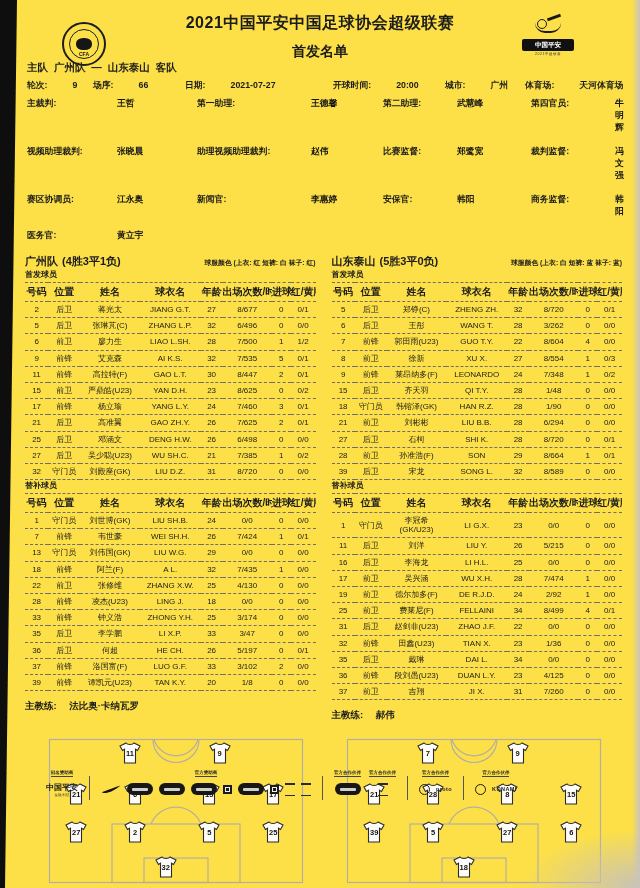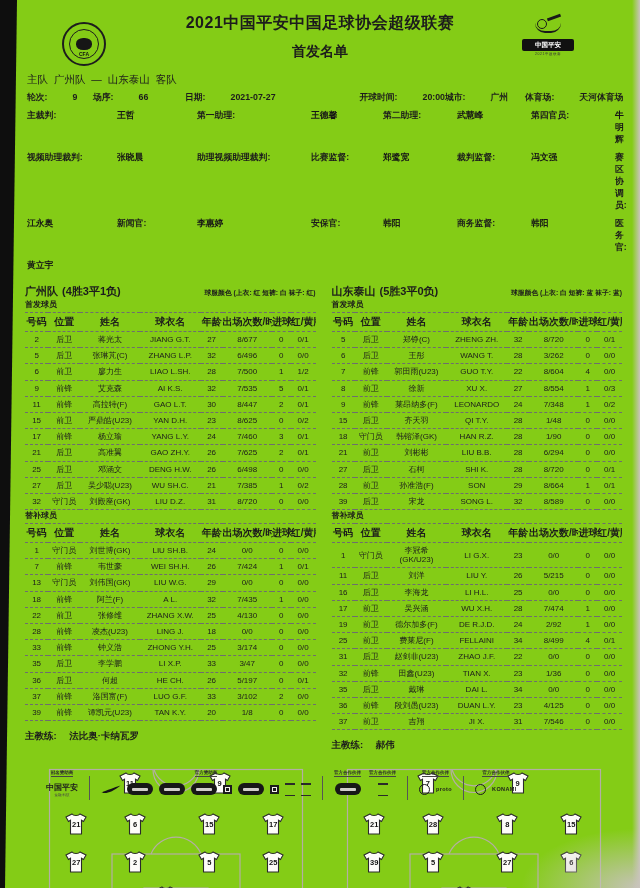--- a/index.html
+++ b/index.html
@@ -1,16 +1,16 @@
 <!DOCTYPE html>
 <html><head>
 <meta charset="utf-8">
 <style>
   html,body{margin:0;padding:0;background:#e9e6e0;}
-  .page{position:relative;width:640px;height:888px;margin:0 auto;background:#84cc16;
+  .page{position:relative;width:640px;height:888px;margin:0 auto;background:#fde047;
         font-family:"Liberation Sans","DejaVu Sans",sans-serif;color:#1c1c1c;overflow:hidden;}
   
   .edge-left{position:absolute;left:0;top:0;width:18px;height:100%;background:#0e0e0e;
              clip-path:polygon(0 0,17px 0,5px 100%,0 100%);z-index:5;}
   .edge-right{position:absolute;right:0;top:0;width:8px;height:100%;
               background:linear-gradient(270deg,#c9c4bc,rgba(255,255,255,0));z-index:5;}
   .blob-br{position:absolute;right:0;bottom:0;width:120px;height:60px;
            background:radial-gradient(ellipse at 100% 100%,#c7c2ba,rgba(255,255,255,0) 70%);z-index:4;}
   
   .hdr{position:relative;padding-top:13px;text-align:center;}
@@ -22,27 +22,27 @@
   .cfa .ball{position:absolute;left:12px;top:14px;width:16px;height:12px;background:#161616;border-radius:45%;}
   .cfa .cfatxt{position:absolute;left:0;right:0;top:27px;text-align:center;font-size:5px;font-weight:bold;color:#111;}
   .badge{position:absolute;right:66px;top:18px;width:52px;text-align:center;}
   .badge .bmark{display:inline-block;width:26px;height:13px;border-bottom:2px solid #1a1a1a;
                 border-radius:0 0 10px 10px;position:relative;margin-bottom:2px;}
   .badge .bmark:before{content:"";position:absolute;left:2px;top:1px;width:8px;height:8px;border:1.5px solid #1a1a1a;border-radius:50%;}
   .badge .bmark:after{content:"";position:absolute;right:0;top:-2px;width:14px;height:3px;background:#1a1a1a;transform:rotate(-20deg);}
   .badge .bbox{background:#111;color:#fff;font-size:6.5px;font-weight:bold;padding:2px 0 1px;border-radius:2px;}
   .badge .bsub{font-size:3.5px;color:#333;margin-top:1px;letter-spacing:.5px;}
   
-  .matchline{margin:12px 0 5px 27px;font-size:10.5px;font-weight:normal;}
+  .matchline{margin:0 0 5px 27px;font-size:10.5px;font-weight:bold;}
   .matchline span{margin-right:3px;}
   .meta{display:flex;margin-left:27px;font-size:8.8px;font-weight:bold;align-items:baseline;}
   .meta .pair{display:flex;gap:20px;}
   .meta .lbl{margin-right:5px;}
   .offgrid{display:grid;grid-template-columns:90px 80px 114px 72px 74px 74px 84px 1fr;
-           margin:6px 10px 0 27px;font-size:8.8px;font-weight:bold;row-gap:6px;}
+           margin:6px 10px 0 27px;font-size:8.8px;font-weight:bold;row-gap:12px;}
   .offgrid .val{color:#161616;}
   
   .teams{display:flex;margin:12px 18px 0 25px;gap:16px;}
   .tcol{flex:1;min-width:0;}
   .theadline{display:flex;align-items:baseline;}
   .tname{font-size:11px;font-weight:bold;}
   .trecord{font-size:11px;font-weight:bold;margin-left:4px;}
   .tkit{font-size:6.8px;font-weight:bold;margin-left:auto;white-space:nowrap;}
   .seclabel{font-size:8px;font-weight:bold;margin:0 0 2px;}
   table.ptable{width:100%;border-collapse:collapse;font-size:8px;table-layout:fixed;}
@@ -113,21 +113,21 @@
         <span class="val">9</span>
       </div>
       <div class="pair" style="width: 92px;">
         <span class="lbl">场序:</span>
         <span class="val">66</span>
       </div>
       <div class="pair" style="width: 148px;">
         <span class="lbl">日期:</span>
         <span class="val">2021-07-27</span>
       </div>
-      <div class="pair" style="width: 112px; justify-content: flex-end;">
+      <div class="pair" style="width: 112px;">
         <span class="lbl">开球时间:</span>
         <span class="val">20:00</span>
       </div>
       <div class="pair" style="width: 80px;">
         <span class="lbl">城市:</span>
         <span class="val">广州</span>
       </div>
       <div class="pair">
         <span class="lbl">体育场:</span>
         <span class="val">天河体育场</span>
@@ -138,20 +138,21 @@
       <div class="val">王哲</div>
       <div class="lbl">第一助理:</div>
       <div class="val">王德馨</div>
       <div class="lbl">第二助理:</div>
       <div class="val">武慧峰</div>
       <div class="lbl">第四官员:</div>
       <div class="val">牛明辉</div>
       <div class="lbl">视频助理裁判:</div>
       <div class="val">张晓晨</div>
       <div class="lbl">助理视频助理裁判:</div>
+      <div class="val">赵伟</div>
       <div class="lbl">比赛监督:</div>
       <div class="val">郑鹭宽</div>
       <div class="lbl">裁判监督:</div>
       <div class="val">冯文强</div>
       <div class="lbl">赛区协调员:</div>
       <div class="val">江永奥</div>
       <div class="lbl">新闻官:</div>
       <div class="val">李惠婷</div>
       <div class="lbl">安保官:</div>
       <div class="val">韩阳</div>
@@ -721,21 +722,21 @@
               <td>4/125</td>
               <td>0</td>
               <td>0/0</td>
             </tr>
             <tr>
               <td>37</td>
               <td>前卫</td>
               <td>吉翔</td>
               <td>JI X.</td>
               <td>31</td>
-              <td>7/546</td>
+              <td>7/260</td>
               <td>0</td>
               <td>0/0</td>
             </tr>
           </tbody>
         </table>
       <div class="coachline">
         <span>主教练:</span>
         <span class="cname">郝伟</span>
       </div>
     </div>

